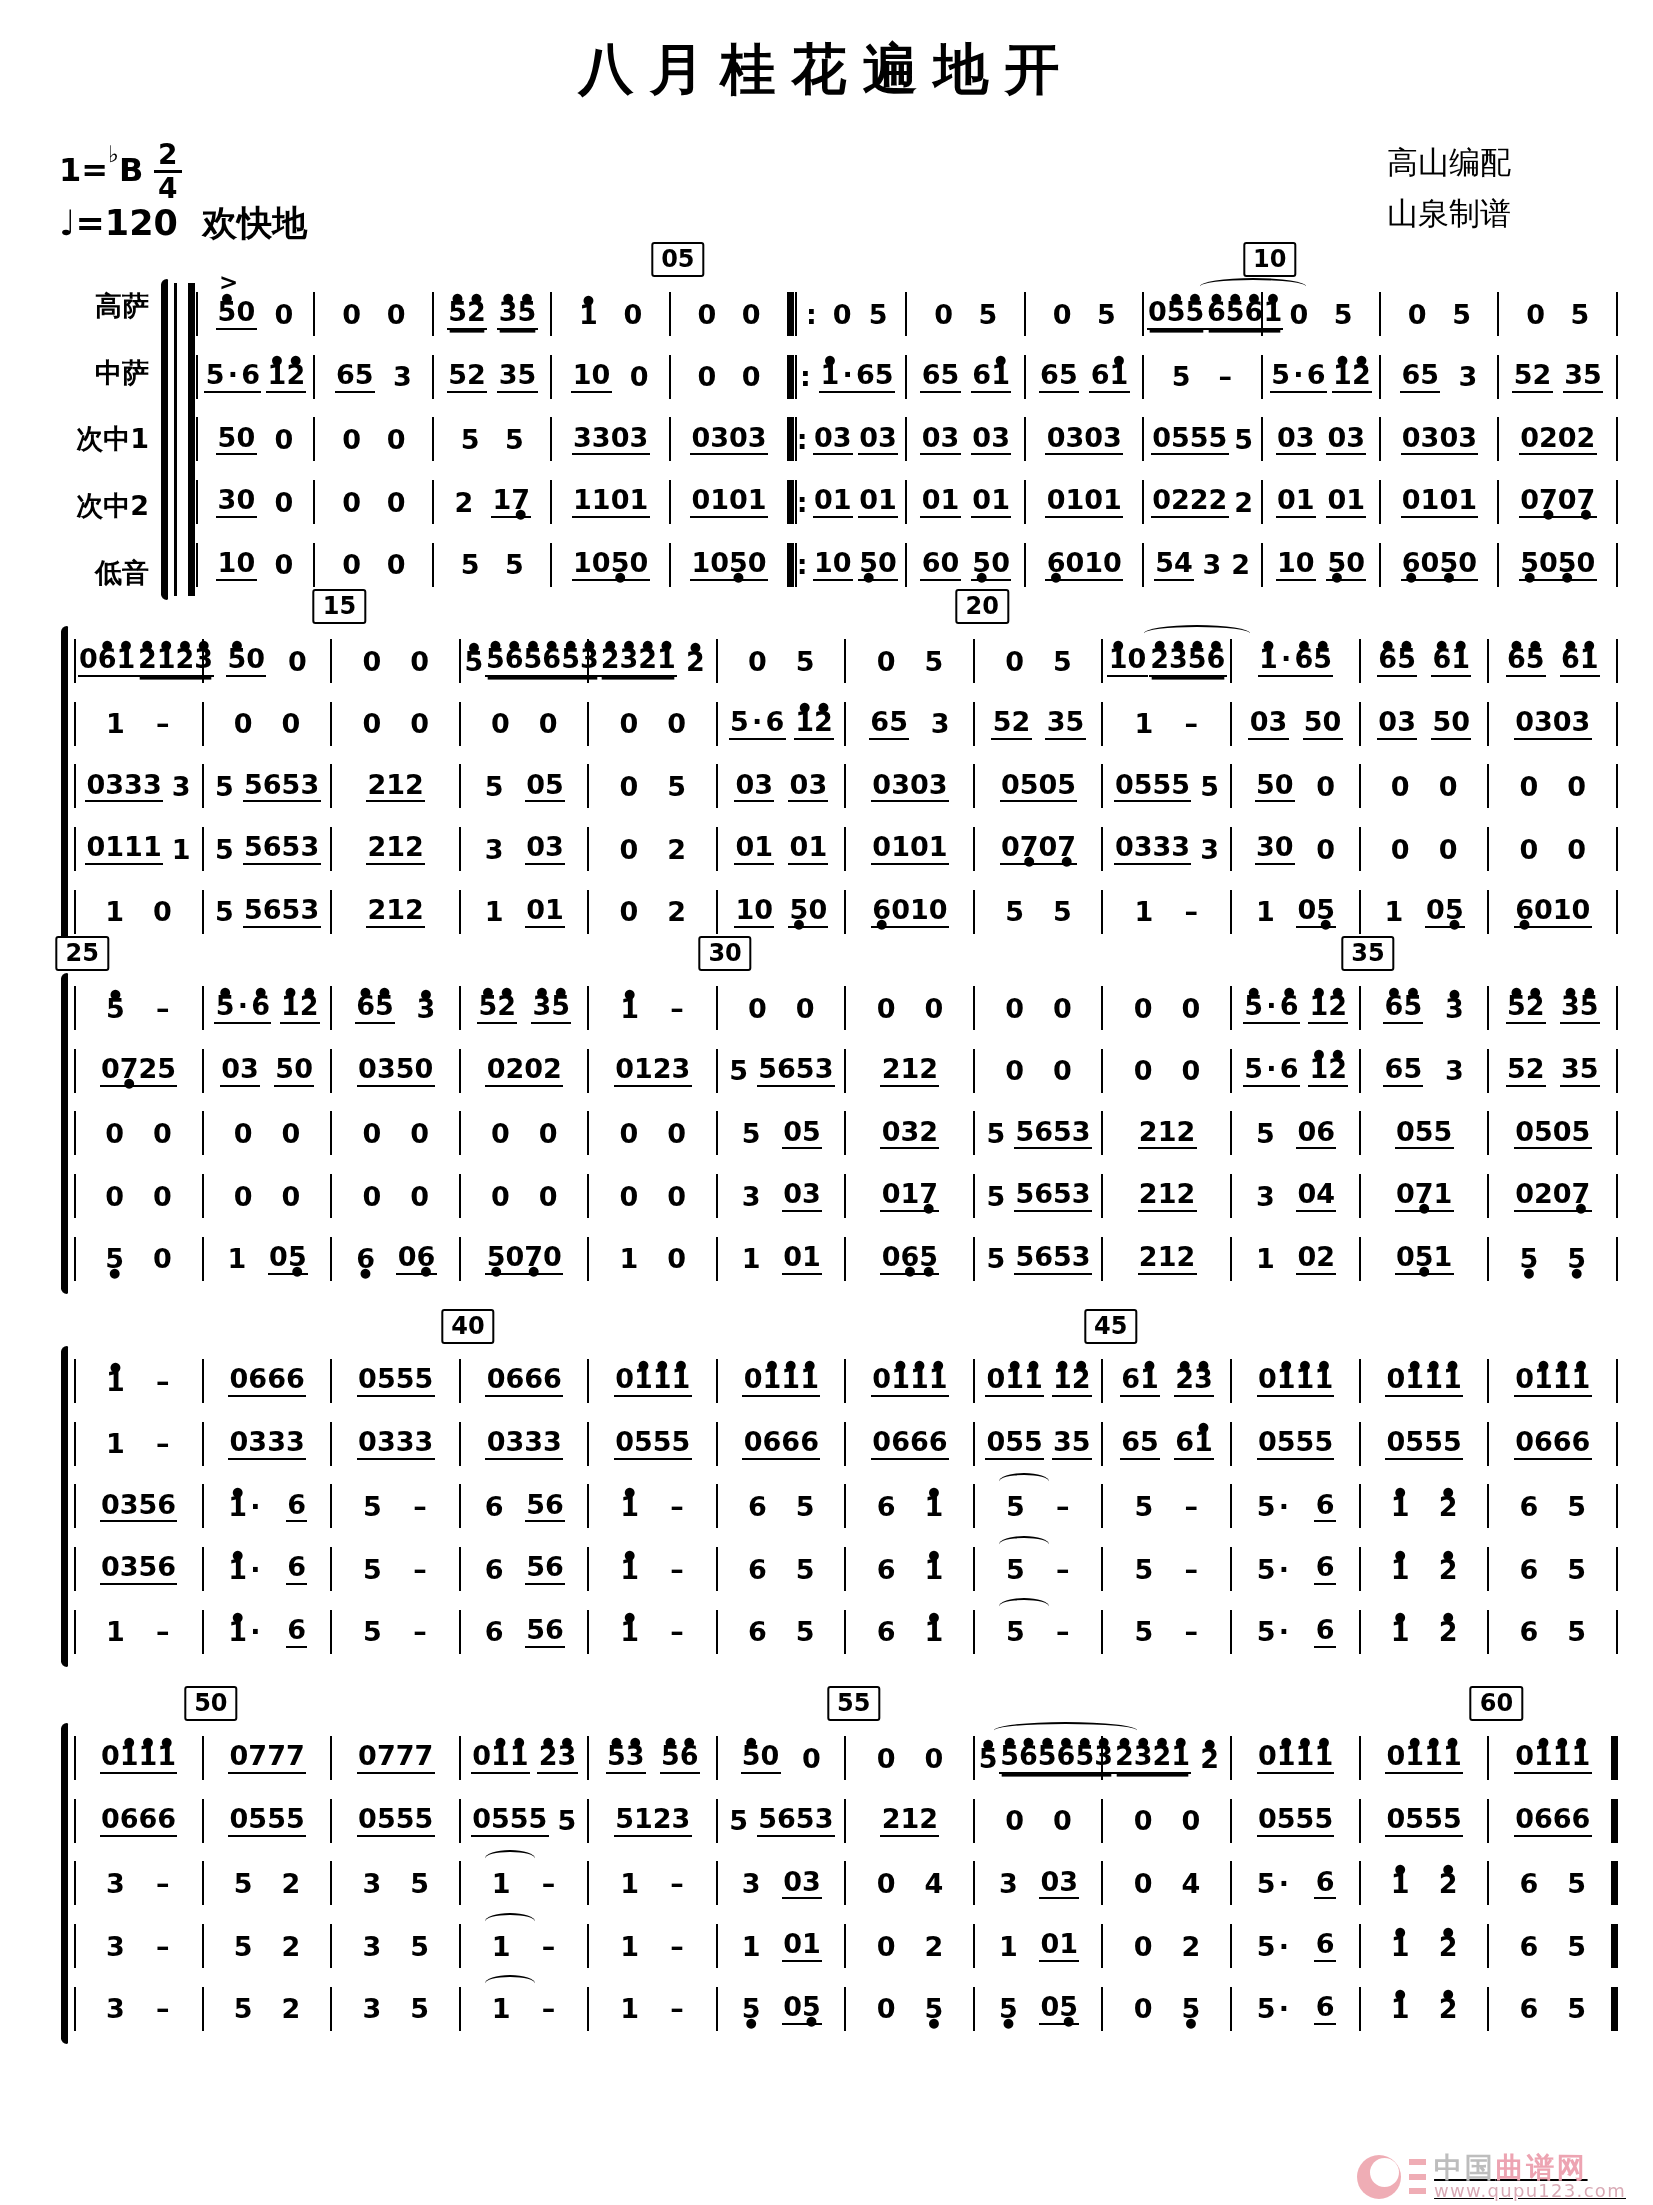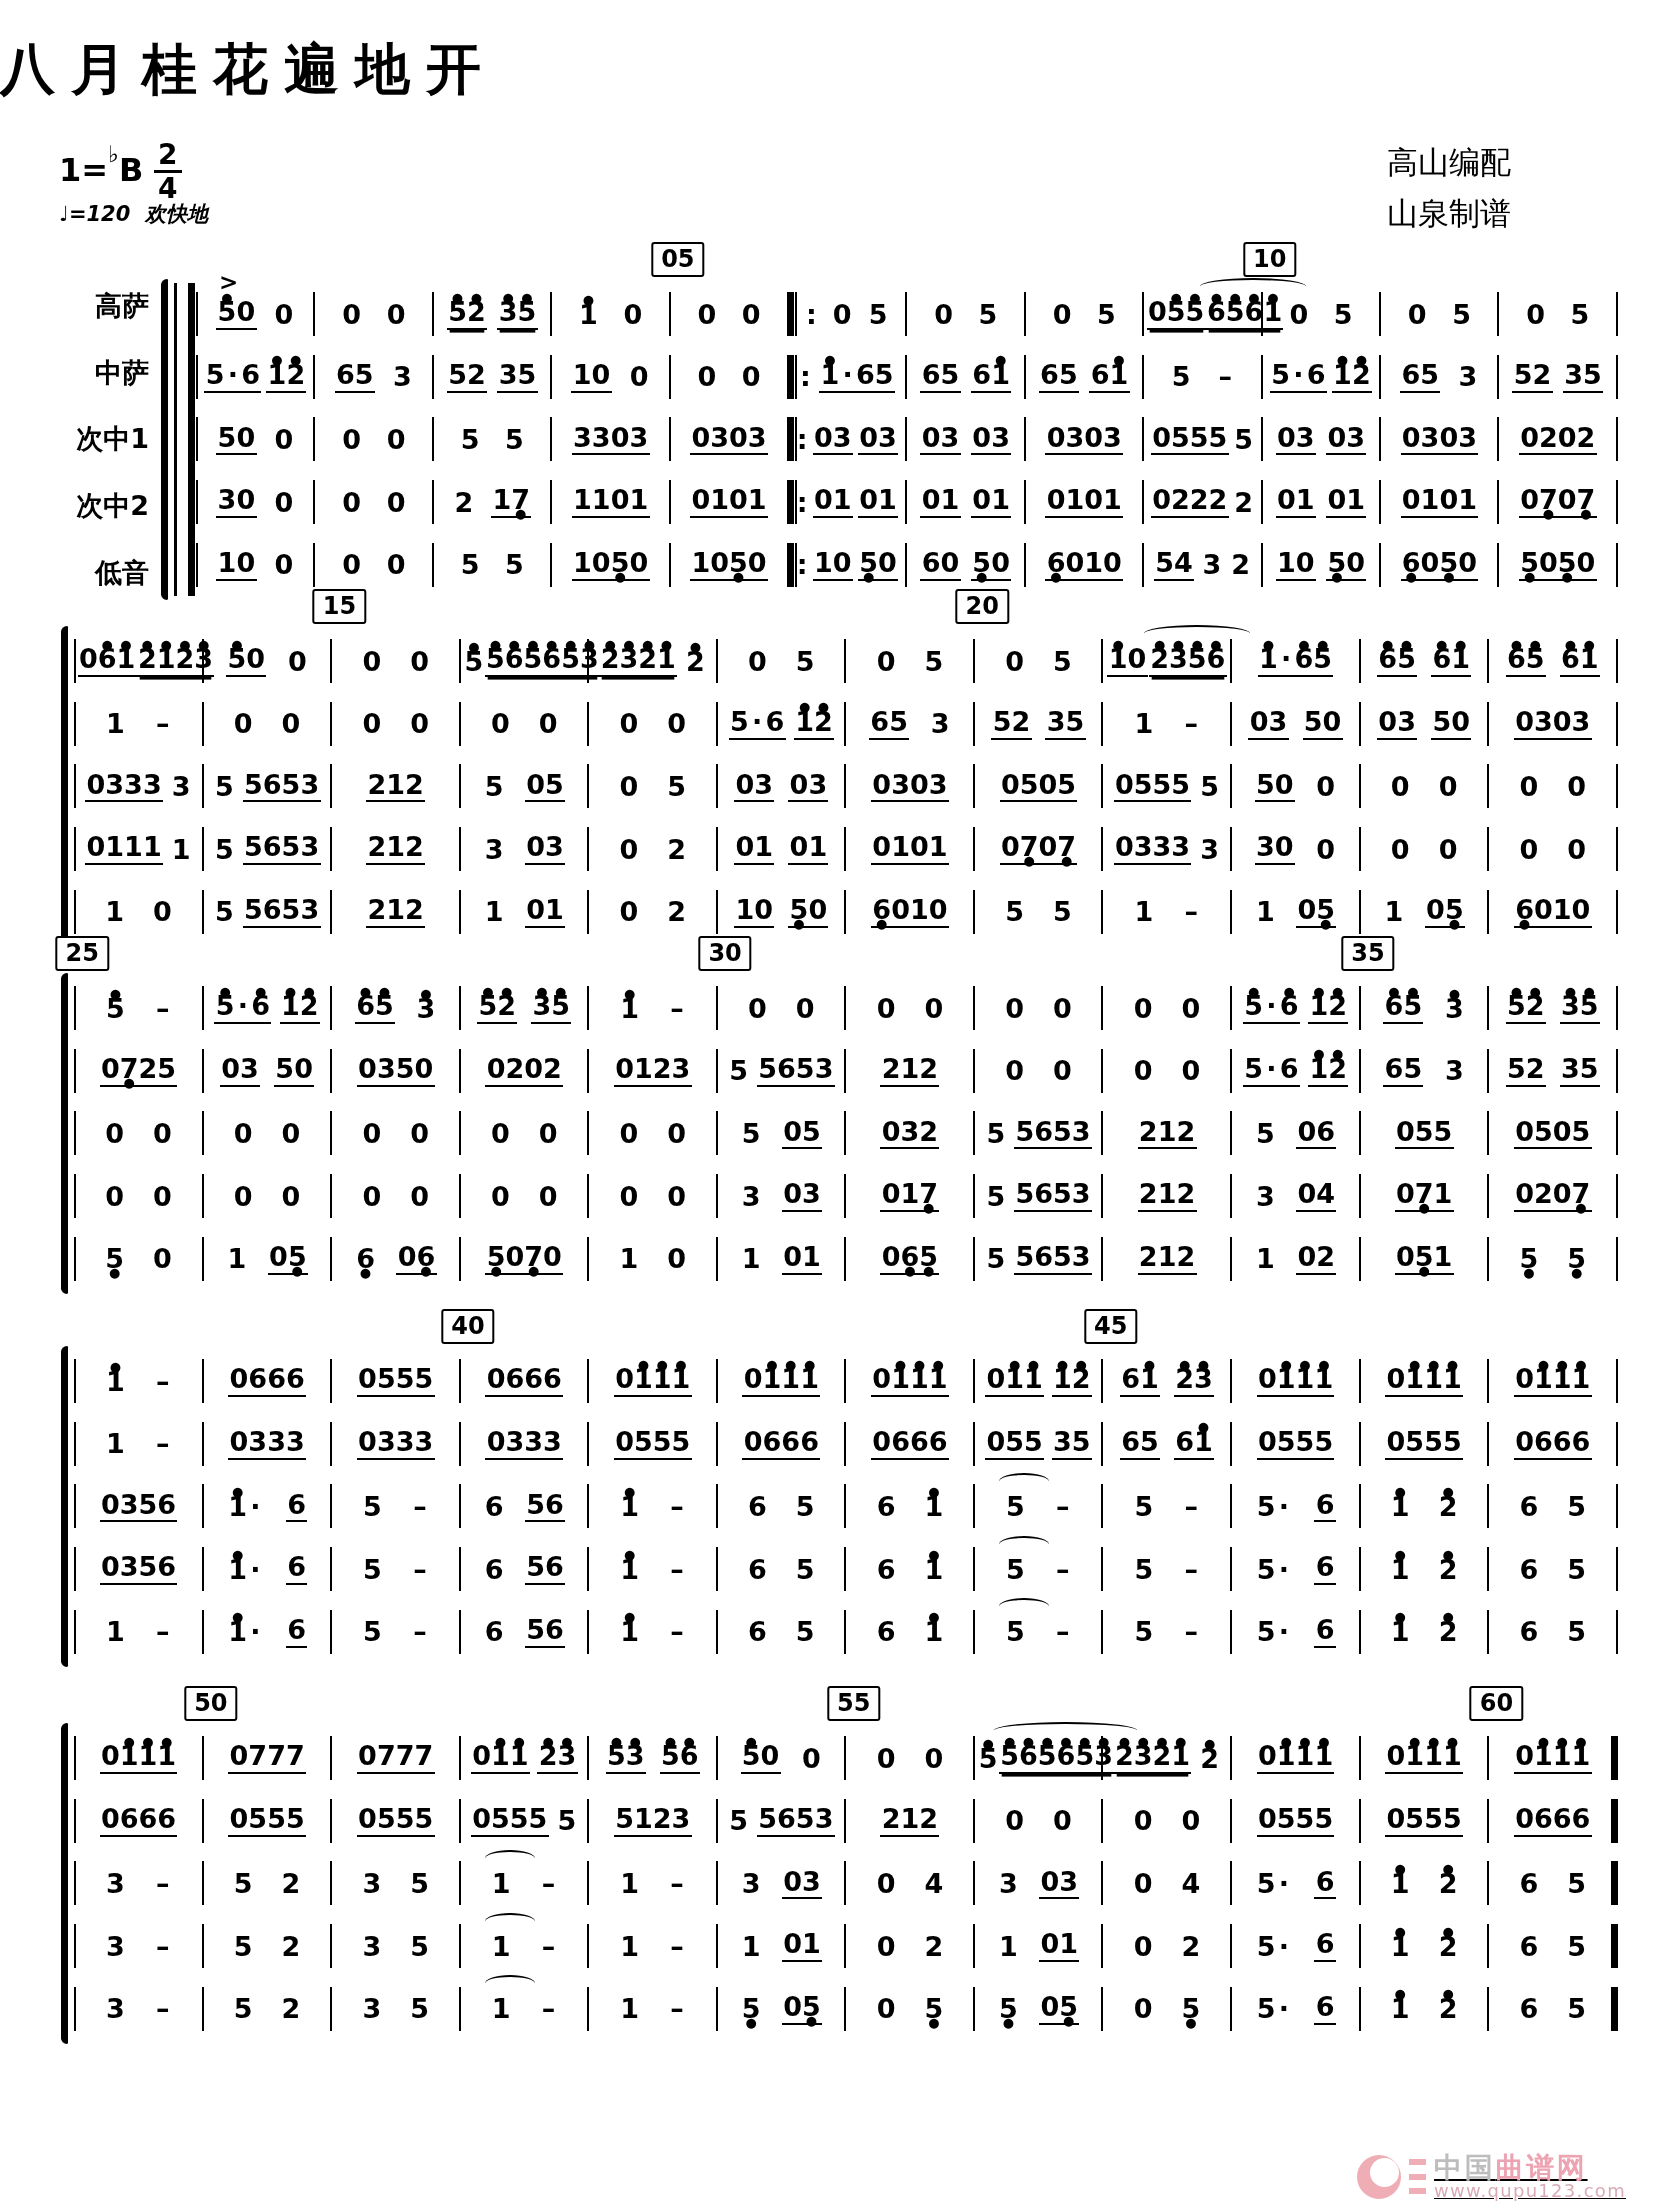--- a/index.html
+++ b/index.html
@@ -1,29 +1,29 @@
 <!DOCTYPE html>
 <html style="font-size:10.7px"><head>
 <meta charset="utf-8">
 <style>
   html,body{margin:0;padding:0;background:#fff;}
   .page{position:relative;width:1654px;height:2205px;background:#fff;color:#000;
         font-family:"DejaVu Sans",sans-serif;overflow:hidden;}
   
-  .title{position:absolute;top:33px;left:0;width:100%;
+  .title{position:absolute;top:33px;left:0;width:100%;text-align:center;
          font-size:55px;font-weight:bold;letter-spacing:16px;}
   .subtitle{position:absolute;top:181px;left:0;width:100%;text-align:center;
             font-size:33px;font-weight:500;letter-spacing:5.3px;}
   .keysig{position:absolute;left:59px;top:141px;font-size:32px;font-weight:bold;white-space:nowrap;}
   .keysig .flat{vertical-align:18.7px;font-size:23px;}
   .frac{display:inline-flex;flex-direction:column;align-items:center;line-height:1;
         vertical-align:middle;margin-left:10.7px;font-size:28px;}
   .frac .num{border-bottom:3.3px solid #000;padding:0 4px 1.3px 4px;}
   .frac .den{padding-top:1.3px;}
-  .tempo{position:absolute;left:59px;top:200px;font-size:21px;font-weight:600;font-style:italic;}
+  .tempo{position:absolute;left:59px;top:200px;font-size:35px;font-weight:600;}
   .credits{position:absolute;right:143px;top:137px;font-size:31px;line-height:1.65;
            font-family:"DejaVu Serif","Liberation Serif",serif;text-align:left;}
   
   .system{position:absolute;left:57px;right:37px;display:flex;}
   .labels{width:100px;display:flex;flex-direction:column;gap:20px;}
   .plabel{flex:1;display:flex;align-items:center;justify-content:flex-end;
           padding-right:8px;font-size:27px;font-weight:600;white-space:nowrap;}
   .brace{width:17.3px;position:relative;}
   .brace::before{content:"";position:absolute;top:-4px;bottom:-4px;left:4px;width:6.7px;
                  background:#000;border-radius:6.7px 1.3px 1.3px 6.7px;}

